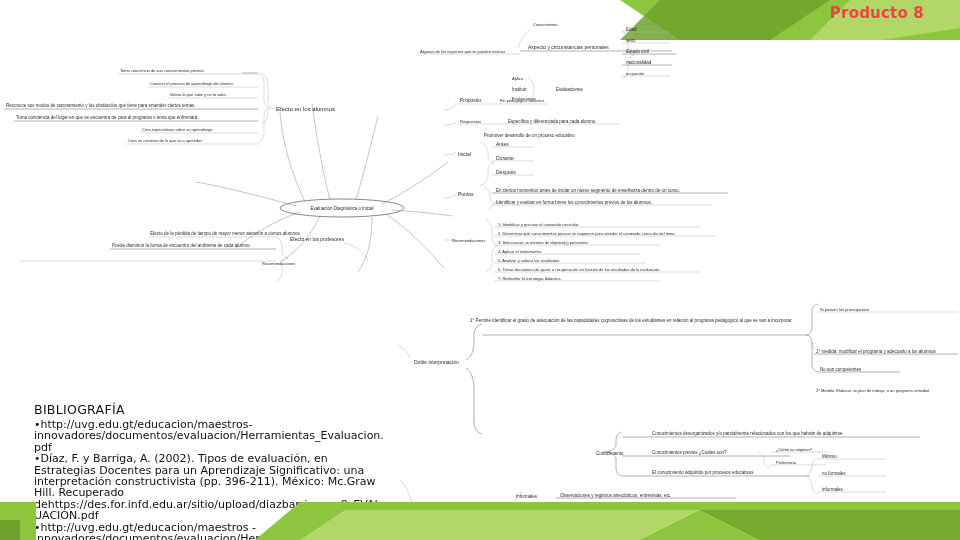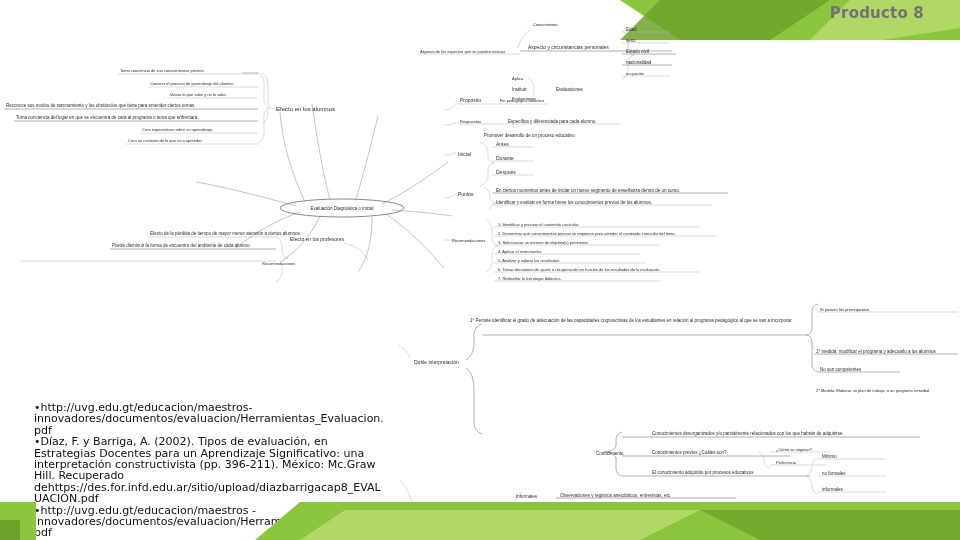--- a/index.html
+++ b/index.html
@@ -10,21 +10,21 @@
   }
 
   
   .deco{position:absolute;pointer-events:none;}
 
   #deco-top-right{top:0;right:0;width:340px;height:40px;}
   #deco-bottom-left{left:0;bottom:0;width:960px;height:60px;}
 
   .slide-title{
     position:absolute;top:4px;right:36px;
-    font-size:15px;font-weight:bold;color:#737373;
+    font-size:15px;font-weight:bold;color:#ef4444;
     letter-spacing:.2px;
     font-family:"DejaVu Sans", sans-serif;
   }
 
   
   #mindmap{position:absolute;left:0;top:0;width:960px;height:540px;}
   #mindmap text{
     font-family:"Liberation Sans", sans-serif;
     fill:#2b2b2b;
   }
@@ -282,20 +282,21 @@
 
     <line class="ln" x1="556" y1="498" x2="736" y2="498"></line>
     <line class="ln" x1="556" y1="520" x2="760" y2="520"></line>
     <text class="t45" x="560" y="497">Observaciones y registros anecdóticos, entrevistas, etc.</text>
     <text class="t45" x="560" y="513">Pruebas objetivas, cuestionarios abiertos y cerrados, mapas conceptuales, pruebas de desempeño, resolución de problemas. Informes personales…</text>
   </g>
 
 </svg>
 
 <div id="bibliography">
+  <div class="bib-title">BIBLIOGRAFÍA</div>
   <div class="bib-item">•http://uvg.edu.gt/educacion/maestros-innovadores/documentos/evaluacion/Herramientas_Evaluacion.pdf</div>
   <div class="bib-item">•Díaz, F. y Barriga, A. (2002). Tipos de evaluación, en Estrategias Docentes para un Aprendizaje Significativo: una interpretación constructivista (pp. 396-211). México: Mc.Graw Hill. Recuperado dehttps://des.for.infd.edu.ar/sitio/upload/diazbarrigacap8_EVALUACION.pdf</div>
   <div class="bib-item">•http://uvg.edu.gt/educacion/maestros -innovadores/documentos/evaluacion/Herramientas_Evaluacion.pdf</div>
 </div>
 
 <svg class="deco" id="deco-bottom-left" viewBox="0 0 960 60" preserveAspectRatio="none">
   <polygon points="0,22 36,22 36,60 0,60" fill="#8CC63E"></polygon>
   <polygon points="0,40 20,40 20,60 0,60" fill="#6FA22C"></polygon>
   <polygon points="255,60 300,22 960,22 960,60" fill="#8CC63E"></polygon>
   <polygon points="300,60 345,30 700,30 640,60" fill="#B5D96B" opacity=".9"></polygon>

